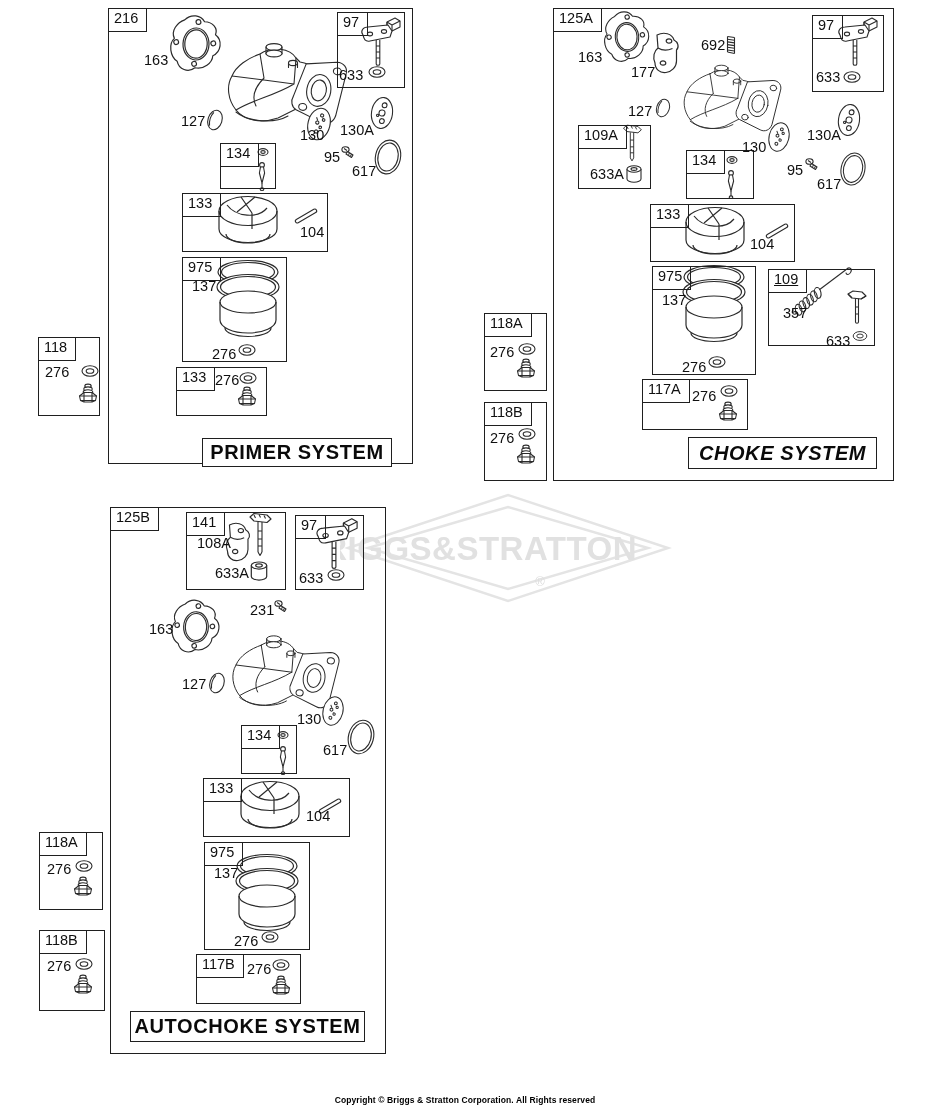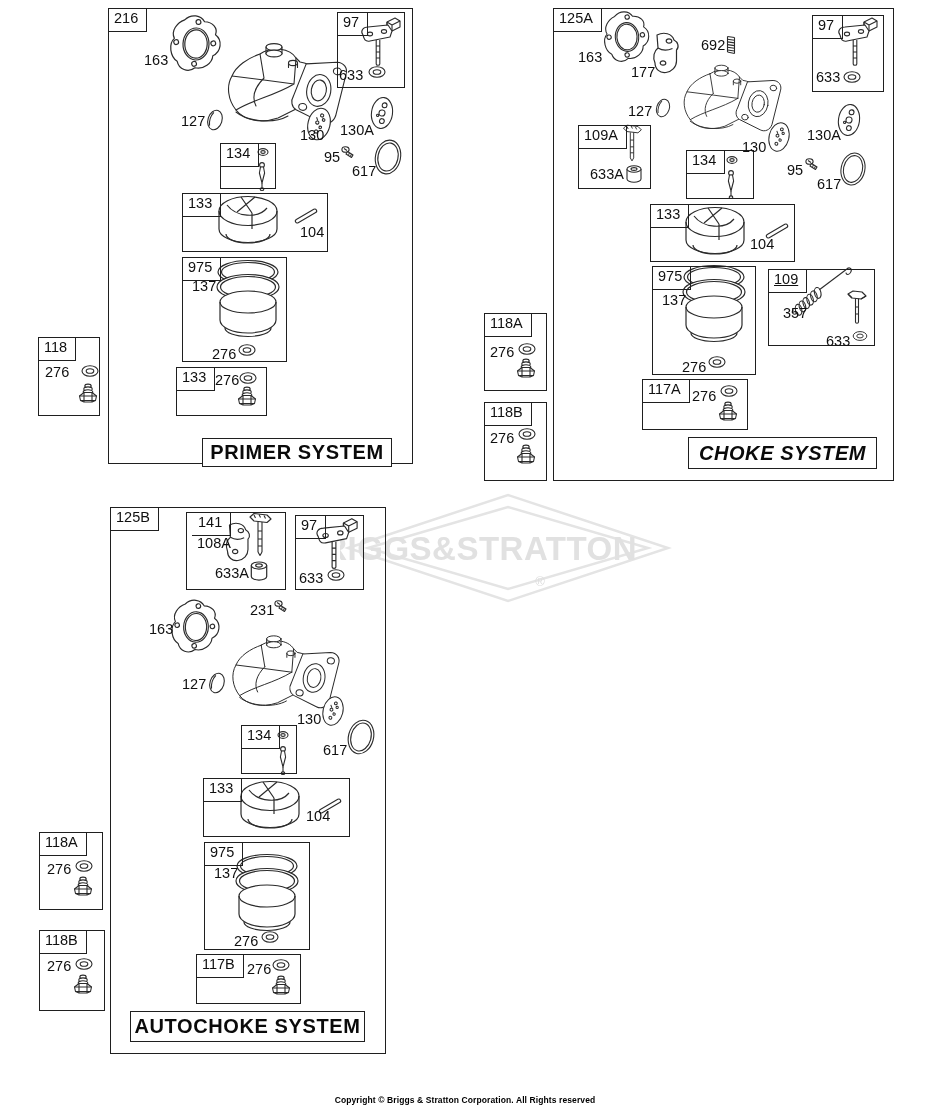--- a/index.html
+++ b/index.html
@@ -310,21 +310,21 @@
 
 <div class="box" style="left:484px;top:402px;width:61px;height:77px;"></div>
 <div class="tab" style="left:484px;top:402px;">118B</div>
 
 <div class="title-box" style="left:688px;top:437px;width:187px;height:30px;font-style:italic;">CHOKE SYSTEM</div>
 
 <div class="frame" style="left:110px;top:507px;width:274px;height:545px;"></div>
 <div class="tab" style="left:110px;top:507px;">125B</div>
 
 <div class="box" style="left:186px;top:512px;width:98px;height:76px;"></div>
-<div class="tab" style="left:192px;top:512px;">141</div>
+<div class="tab" style="left:186px;top:512px;">141</div>
 
 <div class="box" style="left:295px;top:515px;width:67px;height:73px;"></div>
 <div class="tab" style="left:295px;top:515px;">97</div>
 
 <div class="box" style="left:241px;top:725px;width:54px;height:47px;"></div>
 <div class="tab" style="left:241px;top:725px;">134</div>
 
 <div class="box" style="left:203px;top:778px;width:145px;height:57px;"></div>
 <div class="tab" style="left:203px;top:778px;">133</div>
 

